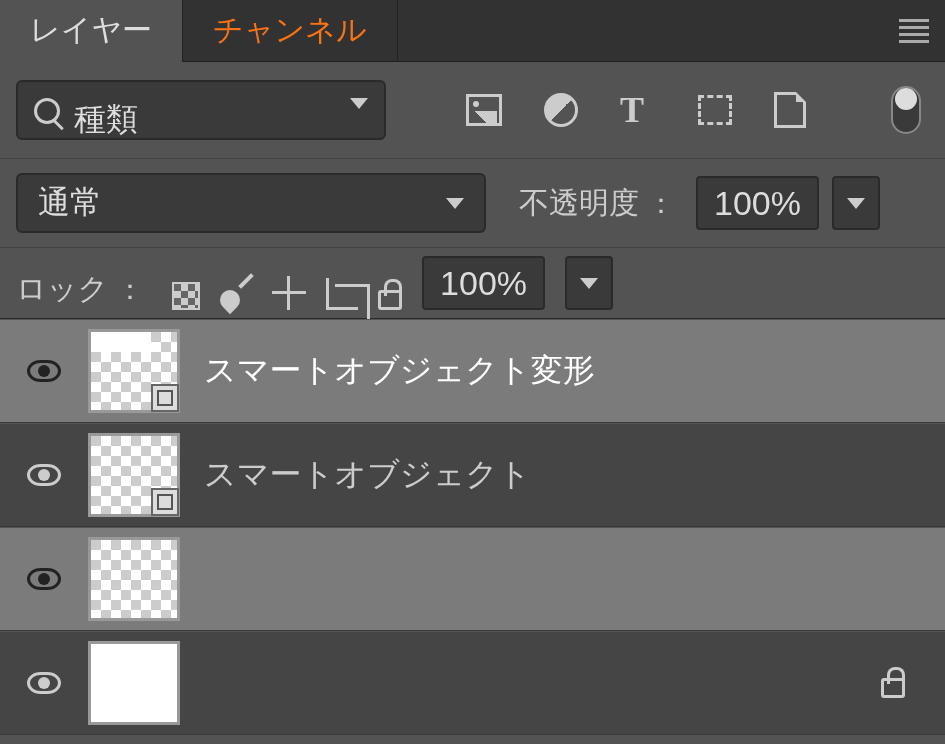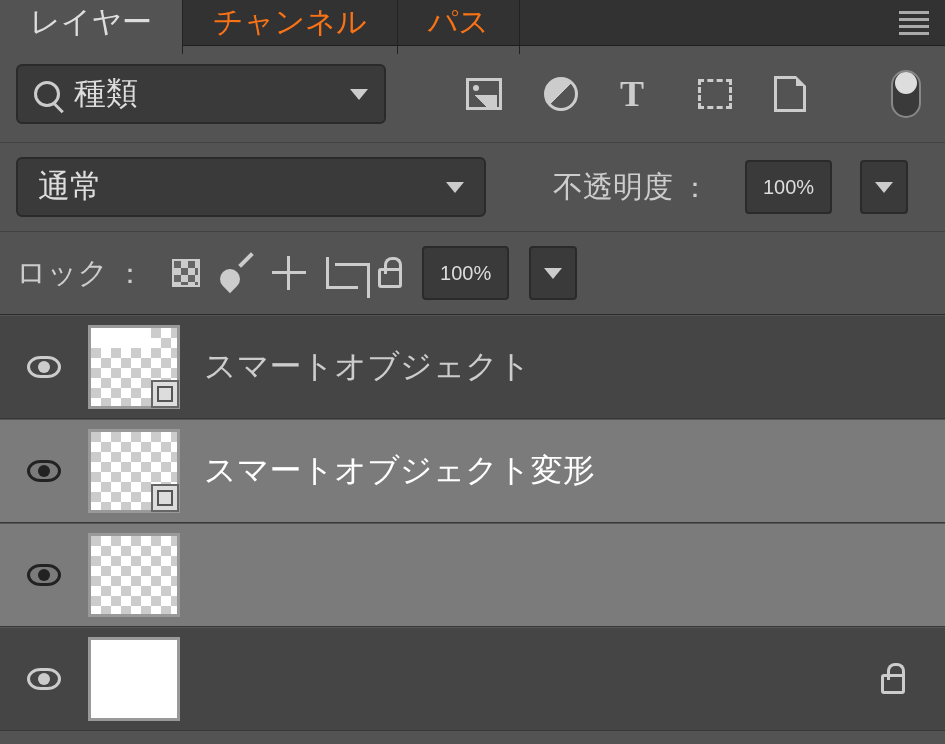--- a/index.html
+++ b/index.html
@@ -1,46 +1,46 @@
 <!DOCTYPE html>
 <html><head>
 <meta charset="utf-8">
 <style>
 *{box-sizing:border-box;margin:0;padding:0;font-family:"Yu Gothic",sans-serif;-webkit-font-smoothing:none}
 body{background:#535353;color:#ccc;width:945px;height:744px;overflow:hidden}
-.tabs{display:flex;align-items:center;height:46px;background:#323232;border-bottom:1px solid #1e1e1e}
+.tabs{display:flex;align-items:center;height:62px;background:#323232;border-bottom:1px solid #1e1e1e}
 .tab{padding:0 30px;height:62px;display:flex;align-items:center;font-size:30px;color:#f97316;border-right:1px solid #222}
 .tab.active{background:#535353;color:#ddd}
 .hamburger{margin-left:auto;margin-right:16px;cursor:pointer}
 .hamburger div{width:30px;height:3px;background:#aaa;margin:4px 0}
 .filter-row{display:flex;align-items:center;padding:18px 16px;gap:20px}
-.filter-select{display:flex;align-items:center;background:#3a3a3a;border:2px solid #2a2a2a;border-radius:6px;height:60px;flex:0 0 370px;padding:4px 16px}
+.filter-select{display:flex;background:#3a3a3a;border:2px solid #2a2a2a;border-radius:6px;height:60px;flex:0 0 370px;padding:16px 16px}
 .search-icon{width:26px;height:26px;border:3px solid #ccc;border-radius:50%;position:relative;margin-right:14px;flex-shrink:0}
 .search-icon::after{content:"";position:absolute;width:3px;height:12px;background:#ccc;bottom:-10px;right:-3px;transform:rotate(-45deg)}
 .filter-label{font-size:32px;flex:1;color:#ddd}
 .chevron{width:0;height:0;border-left:9px solid transparent;border-right:9px solid transparent;border-top:11px solid #ccc}
 .type-icons{display:flex;gap:42px;align-items:center;margin-left:60px}
 .ticon{width:36px;height:32px;position:relative}
 .img-ic{border:3px solid #ccc}
 .img-ic::before{content:"";position:absolute;left:4px;top:4px;width:6px;height:6px;background:#ccc;border-radius:50%}
 .img-ic::after{content:"";position:absolute;bottom:0;left:2px;right:2px;height:12px;background:linear-gradient(45deg,transparent 40%,#ccc 40%)}
 .circ-ic{width:34px;height:34px;border:3px solid #ccc;border-radius:50%;background:linear-gradient(135deg,#ccc 50%,transparent 50%)}
 .t-ic{font-size:36px;font-weight:bold;font-family:serif;color:#ccc;line-height:32px}
 .shape-ic{border:3px dashed #ccc;width:34px;height:30px}
 .art-ic{width:32px;height:36px;border:3px solid #ccc;border-radius:0 6px 0 0;position:relative}
 .art-ic::before{content:"";position:absolute;top:-3px;right:-3px;border-top:10px solid #535353;border-left:10px solid #ccc}
 .toggle{width:30px;height:48px;border:2px solid #888;border-radius:15px;background:#3a3a3a;position:relative;margin-left:auto;margin-right:8px}
 .toggle::before{content:"";position:absolute;top:0px;left:2px;width:22px;height:22px;background:#ddd;border-radius:50%}
-.blend-row{display:flex;align-items:center;padding:14px 16px;border-top:1px solid #424242;gap:28px}
+.blend-row{display:flex;align-items:center;padding:14px 16px;border-top:1px solid #424242;gap:13px}
 .blend-select{display:flex;align-items:center;background:#3a3a3a;border:2px solid #2a2a2a;border-radius:6px;height:60px;flex:0 0 470px;padding:0 20px}
 .blend-label{font-size:32px;flex:1;color:#ddd}
-.opacity-label{font-size:30px;color:#ccc;margin-left:39px}
-.pct-box{background:#3a3a3a;border:2px solid #2a2a2a;border-radius:4px;height:54px;padding:0 16px;font-size:20px;display:flex;align-items:center;color:#ddd}
+.opacity-label{font-size:30px;color:#ccc;margin-left:20px}
+.pct-box{background:#3a3a3a;border:2px solid #2a2a2a;border-radius:4px;height:54px;padding:0 16px;font-size:34px;display:flex;align-items:center;color:#ddd}
 .chev-btn{width:48px;height:54px;background:#3a3a3a;border:2px solid #2a2a2a;border-radius:4px;display:flex;align-items:center;justify-content:center}
-.lock-row{display:flex;align-items:center;padding:14px 16px;border-top:1px solid #424242;gap:20px}
+.lock-row{display:flex;align-items:flex-end;padding:8px 16px;border-top:1px solid #424242;gap:20px}
 .lock-label{font-size:30px}
 .lock-ic{width:30px;height:30px}
 .checker-ic{width:28px;height:28px;background:repeating-conic-gradient(#ccc 0 25%,#666 0 50%) 0 0/14px 14px;border:2px solid #ccc}
 .brush-ic{width:32px;height:32px;position:relative}
 .brush-ic::before{content:"";position:absolute;width:20px;height:20px;background:#ccc;border-radius:50% 50% 50% 0;bottom:0;left:0;transform:rotate(-45deg)}
 .brush-ic::after{content:"";position:absolute;width:4px;height:18px;background:#ccc;top:-6px;right:4px;transform:rotate(45deg)}
 .move-ic{width:34px;height:34px;position:relative}
 .move-ic::before,.move-ic::after{content:"";position:absolute;background:#ccc}
 .move-ic::before{width:34px;height:3px;top:15px}
 .move-ic::after{width:3px;height:34px;left:15px}
@@ -65,21 +65,20 @@
 .lname{font-size:32px}
 .row-lock{margin-left:auto;margin-right:40px}
 .colon{font-size:28px;margin:0 8px}
 </style>
 </head>
 <body>
 
 <div class="tabs">
   <div class="tab active">レイヤー</div>
   <div class="tab">チャンネル</div>
-  <div class="tab">パス</div>
   <div class="hamburger">
       <div></div>
       <div></div>
       <div></div>
       <div></div>
     </div>
 </div>
 
 <div class="filter-row">
   <div class="filter-select">
@@ -116,37 +115,37 @@
   <div class="lock-ic move-ic"></div>
   <div class="lock-ic crop-ic"></div>
   <div class="lock-ic padlock"></div>
   <div class="pct-box">100%</div>
   <div class="chev-btn">
       <div class="chevron"></div>
     </div>
 </div>
 
 <div class="layers" id="layers-container">
+    <div class="layer selected">
+      <div class="vis">
+        <div class="eye"></div>
+      </div>
+      <div class="thumb">
+        <div class="smart-badge"></div>
+      </div>
+      <div class="lname">スマートオブジェクト変形</div>
+    </div>
     <div class="layer">
       <div class="vis">
         <div class="eye"></div>
       </div>
       <div class="thumb">
         <div class="smart-badge"></div>
       </div>
       <div class="lname">スマートオブジェクト</div>
-    </div>
-    <div class="layer selected">
-      <div class="vis">
-        <div class="eye"></div>
-      </div>
-      <div class="thumb">
-        <div class="smart-badge"></div>
-      </div>
-      <div class="lname">スマートオブジェクト変形</div>
     </div>
     <div class="layer selected">
       <div class="vis">
         <div class="eye"></div>
       </div>
       <div class="thumb"></div>
     </div>
     <div class="layer">
       <div class="vis">
         <div class="eye"></div>

